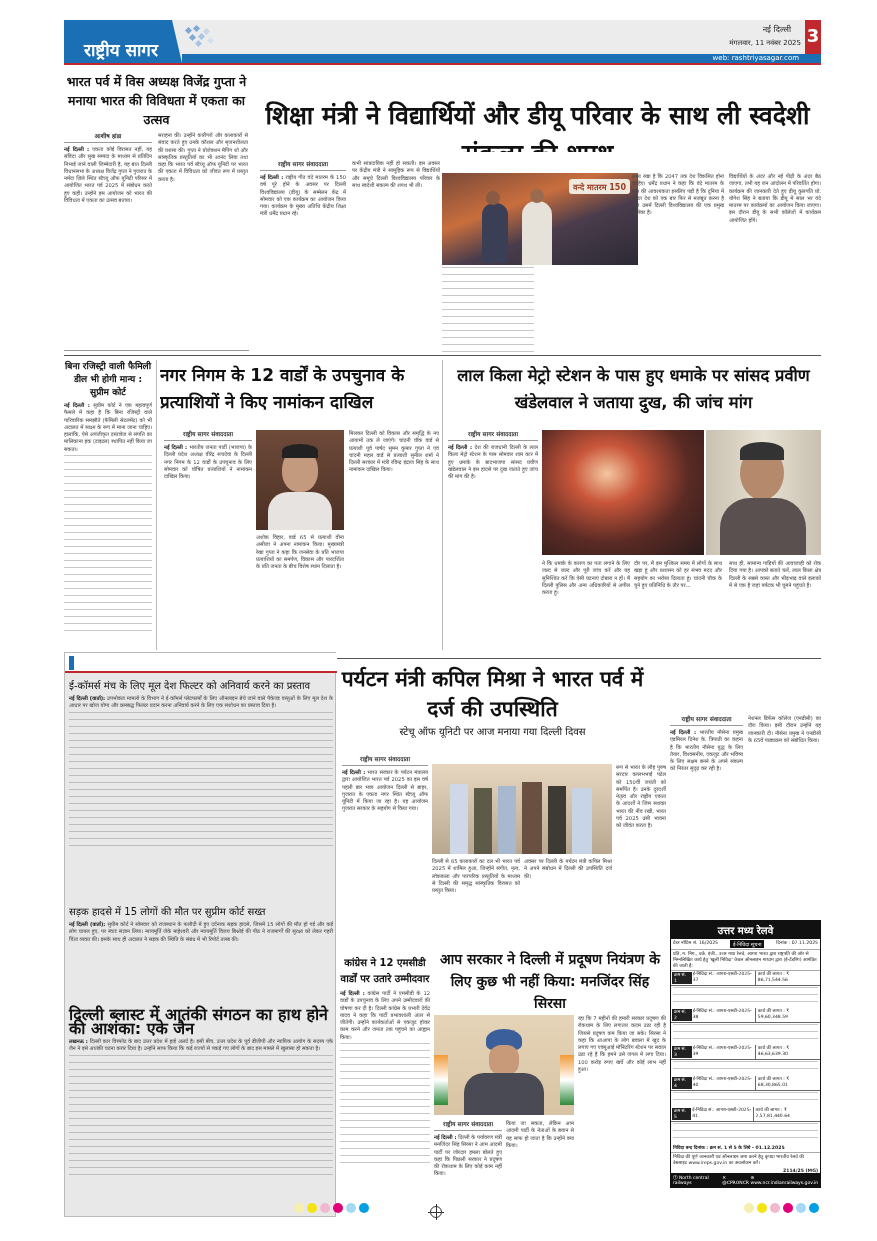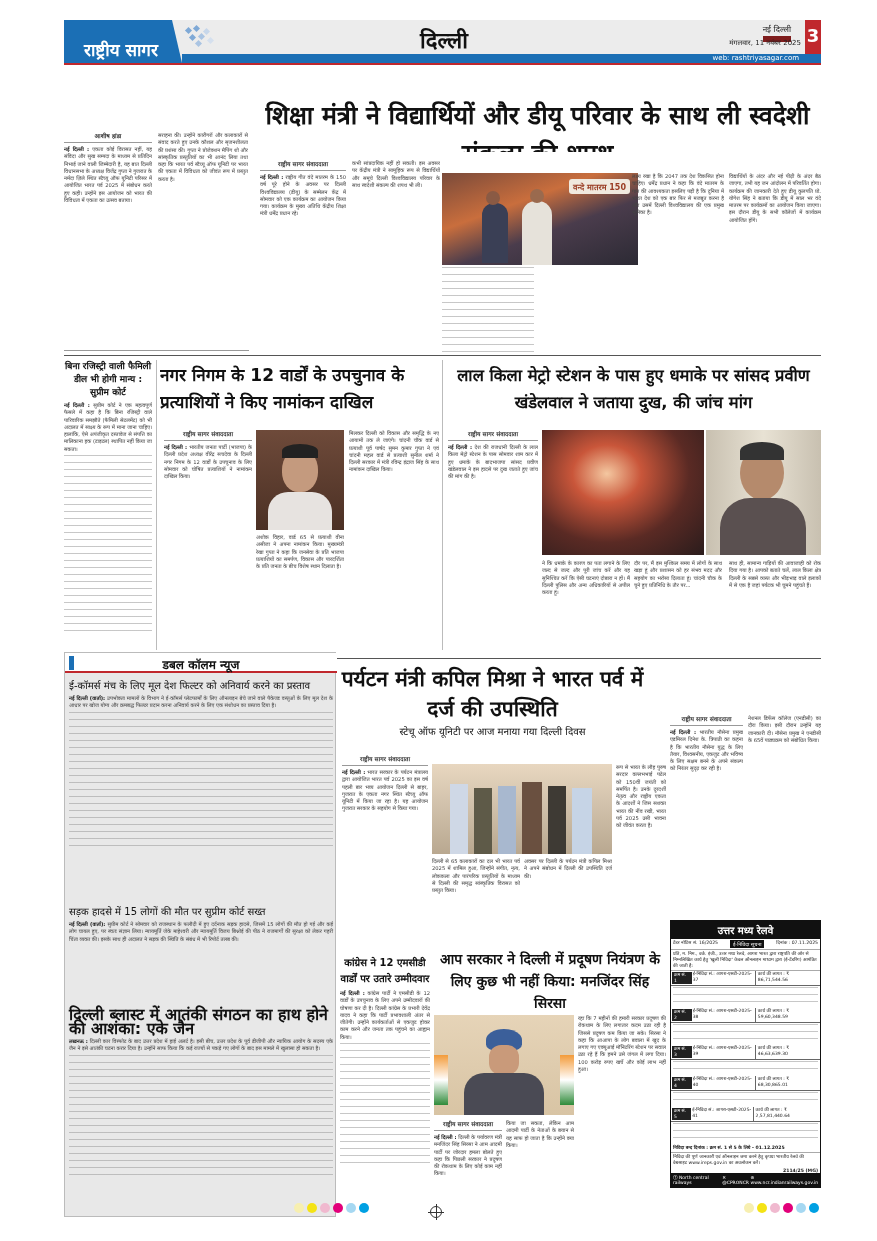--- a/index.html
+++ b/index.html
@@ -9,21 +9,21 @@
 
   
   .mast { position: absolute; left: 0; top: 0; width: 757px; height: 43px; background: #ececec; }
   .mast-logo { position: absolute; left: 0; top: 0; width: 118px; height: 43px; background: #1b6fb5; color: #fff;
                font-family: "DejaVu Serif", serif; font-weight: bold; font-size: 17px; padding: 18px 0 0 20px;
                clip-path: polygon(0 0, 108px 0, 118px 43px, 0 43px); }
   .mast-deco { position: absolute; left: 120px; top: 6px; width: 40px; height: 24px; }
   .mast-deco span { position: absolute; width: 5px; height: 5px; background: #7fa9d6; transform: rotate(45deg); }
   .mast-title { position: absolute; left: 300px; top: 4px; width: 160px; text-align: center; font-weight: bold;
                 font-size: 22px; color: #111; }
-  .mast-city { position: absolute; right: 30px; top: 3px; font-size: 8px; color: #222; border-bottom: 6px solid #7f1d1d; padding-bottom: 2px; }
+  .mast-city { position: absolute; right: 30px; top: 3px; font-size: 8px; color: #222; border-bottom: 6px solid #7f1d1d; padding-bottom: 20px; }
   .mast-date { position: absolute; right: 20px; top: 18px; font-size: 7px; color: #222; margin-left: 21px; }
   .mast-page { position: absolute; right: 0; top: 0; width: 16px; height: 34px; background: #c0282d; color: #fff;
                font-weight: bold; font-size: 18px; text-align: center; padding-top: 5px; }
   .mast-bar { position: absolute; left: 118px; top: 34px; width: 639px; height: 9px; background: #1b6fb5; }
   .mast-web { position: absolute; right: 22px; top: 34px; font-size: 7px; color: #fff; line-height: 9px; }
   .mast-redline { position: absolute; left: 0; top: 43px; width: 757px; height: 2px; background: #c0282d; }
 
   .hd { font-weight: bold; color: #111; line-height: 1.25; }
   .serifhd { font-family: "DejaVu Serif", serif; }
   .byline { font-size: 6px; text-align: center; border-bottom: 1px solid #999; padding-bottom: 2px; margin-bottom: 3px; color: #333; font-weight: bold; }
@@ -67,29 +67,31 @@
     <div class="mast-logo">राष्ट्रीय सागर</div>
     <div class="mast-deco">
       <span style="left:2px;top:2px"></span>
         <span style="left:10px;top:0px"></span>
         <span style="left:6px;top:9px"></span>
       <span style="left:15px;top:8px;background:#aac4e2"></span>
         <span style="left:20px;top:3px;background:#c7d7ea"></span>
       <span style="left:12px;top:15px;background:#aac4e2"></span>
         <span style="left:24px;top:12px;background:#d5e0ee"></span>
     </div>
-    <div class="mast-title">दिल्ली</div>
     <div class="mast-city">नई दिल्ली</div>
     <div class="mast-date">मंगलवार, 11 नवंबर 2025</div>
     <div class="mast-page">3</div>
     <div class="mast-bar"></div>
     <div class="mast-web">web: rashtriyasagar.com</div>
   </div>
   <div class="mast-redline"></div>
 
+  <div class="col" style="left:0;top:52px;width:185px;height:58px;">
+    <div class="hd" style="font-size:12.5px;text-align:center;line-height:19px;">भारत पर्व में विस अध्यक्ष विजेंद्र गुप्ता ने मनाया भारत की विविधता में एकता का उत्सव</div>
+  </div>
   <div class="col" style="left:0;top:112px;width:88px;height:215px;">
     <div class="byline">आशीष हांडा</div>
     <div class="body"><span class="dateline">नई दिल्ली :</span> <span>एकता कोई विरासत नहीं, यह संविदा और सुख सम्पदा के माध्यम से प्रतिदिन निभाई जाने वाली जिम्मेदारी है, यह बात दिल्ली विधानसभा के अध्यक्ष विजेंद्र गुप्ता ने गुजरात के नर्मदा ज़िले स्थित स्टैच्यू ऑफ यूनिटी परिसर में आयोजित भारत पर्व 2025 में संबोधन करते हुए कही। उन्होंने इस आयोजन को भारत की विविधता में एकता का उत्सव बताया।</span></div>
   </div>
   <div class="col" style="left:94px;top:112px;width:90px;height:215px;">
     <div class="body">सराहना की। उन्होंने कारीगरों और कलाकारों से संवाद करते हुए उनके कौशल और सृजनशीलता की प्रशंसा की। गुप्ता ने प्रोजेक्शन मैपिंग शो और सांस्कृतिक प्रस्तुतियों का भी आनंद लिया तथा कहा कि भारत पर्व स्टैच्यू ऑफ यूनिटी पर भारत की एकता में विविधता को जीवंत रूप में प्रस्तुत करता है।</div>
   </div>
   <div class="hrule" style="left:0;top:330px;width:185px;background:#999;"></div>
 
   <div class="col" style="left:190px;top:50px;width:567px;height:82px;">
@@ -167,21 +169,20 @@
     <div class="body">दौर पर, मैं इस मुश्किल समय में लोगों के साथ खड़ा हूं और प्रशासन को हर संभव मदद और सहयोग का भरोसा दिलाता हूं। चांदनी चौक के चुने हुए प्रतिनिधि के तौर पर...</div>
   </div>
   <div class="col" style="left:665px;top:540px;width:92px;height:95px;">
     <div class="body">साथ ही, सामान्य गाड़ियों की आवाजाही को रोक दिया गया है। आपको बताते चलें, लाल किला क्षेत्र दिल्ली के सबसे व्यस्त और भीड़भाड़ वाले इलाकों में से एक है जहां पर्यटक भी घूमने पहुंचते हैं।</div>
   </div>
   <div class="hrule" style="left:0;top:638px;width:757px;"></div>
 
   <div class="dcbox">
     <div class="dc-header">
       <div class="bluebar"></div>
-      <div class="title">डबल कॉलम न्यूज</div>
     </div>
     <div style="position:absolute;left:4px;top:26px;width:264px;">
       <div class="hd" style="font-size:10px;font-weight:normal;line-height:14px;">ई-कॉमर्स मंच के लिए मूल देश फिल्टर को अनिवार्य करने का प्रस्ताव</div>
       <div class="body" style="margin-top:2px;"><span class="dateline">नई दिल्ली (वार्ता):</span> <span>उपभोक्ता मामलों के विभाग ने ई-कॉमर्स प्लेटफार्मों के लिए ऑनलाइन बेचे जाने वाले पैकेज्ड वस्तुओं के लिए मूल देश के आधार पर खोज योग्य और क्रमबद्ध फिल्टर प्रदान करना अनिवार्य करने के लिए एक संशोधन का प्रस्ताव दिया है।</span></div>
       <div class="filltext" style="height:140px;margin-top:2px;"></div>
     </div>
     <div style="position:absolute;left:4px;top:252px;width:264px;">
       <div class="hd" style="font-size:10px;font-weight:normal;line-height:14px;">सड़क हादसे में 15 लोगों की मौत पर सुप्रीम कोर्ट सख्त</div>
       <div class="body" style="margin-top:2px;"><span class="dateline">नई दिल्ली (वार्ता):</span> <span>सुप्रीम कोर्ट ने सोमवार को राजस्थान के फलौदी में हुए दर्दनाक सड़क हादसे, जिसमें 15 लोगों की मौत हो गई और कई लोग घायल हुए, पर स्वतः संज्ञान लिया। न्यायमूर्ति जेके माहेश्वरी और न्यायमूर्ति विजय बिश्नोई की पीठ ने राजमार्गों की सुरक्षा को लेकर गहरी चिंता व्यक्त की। इसके साथ ही अदालत ने सड़क की स्थिति के संबंध में भी रिपोर्ट तलब की।</span></div>
     </div>

